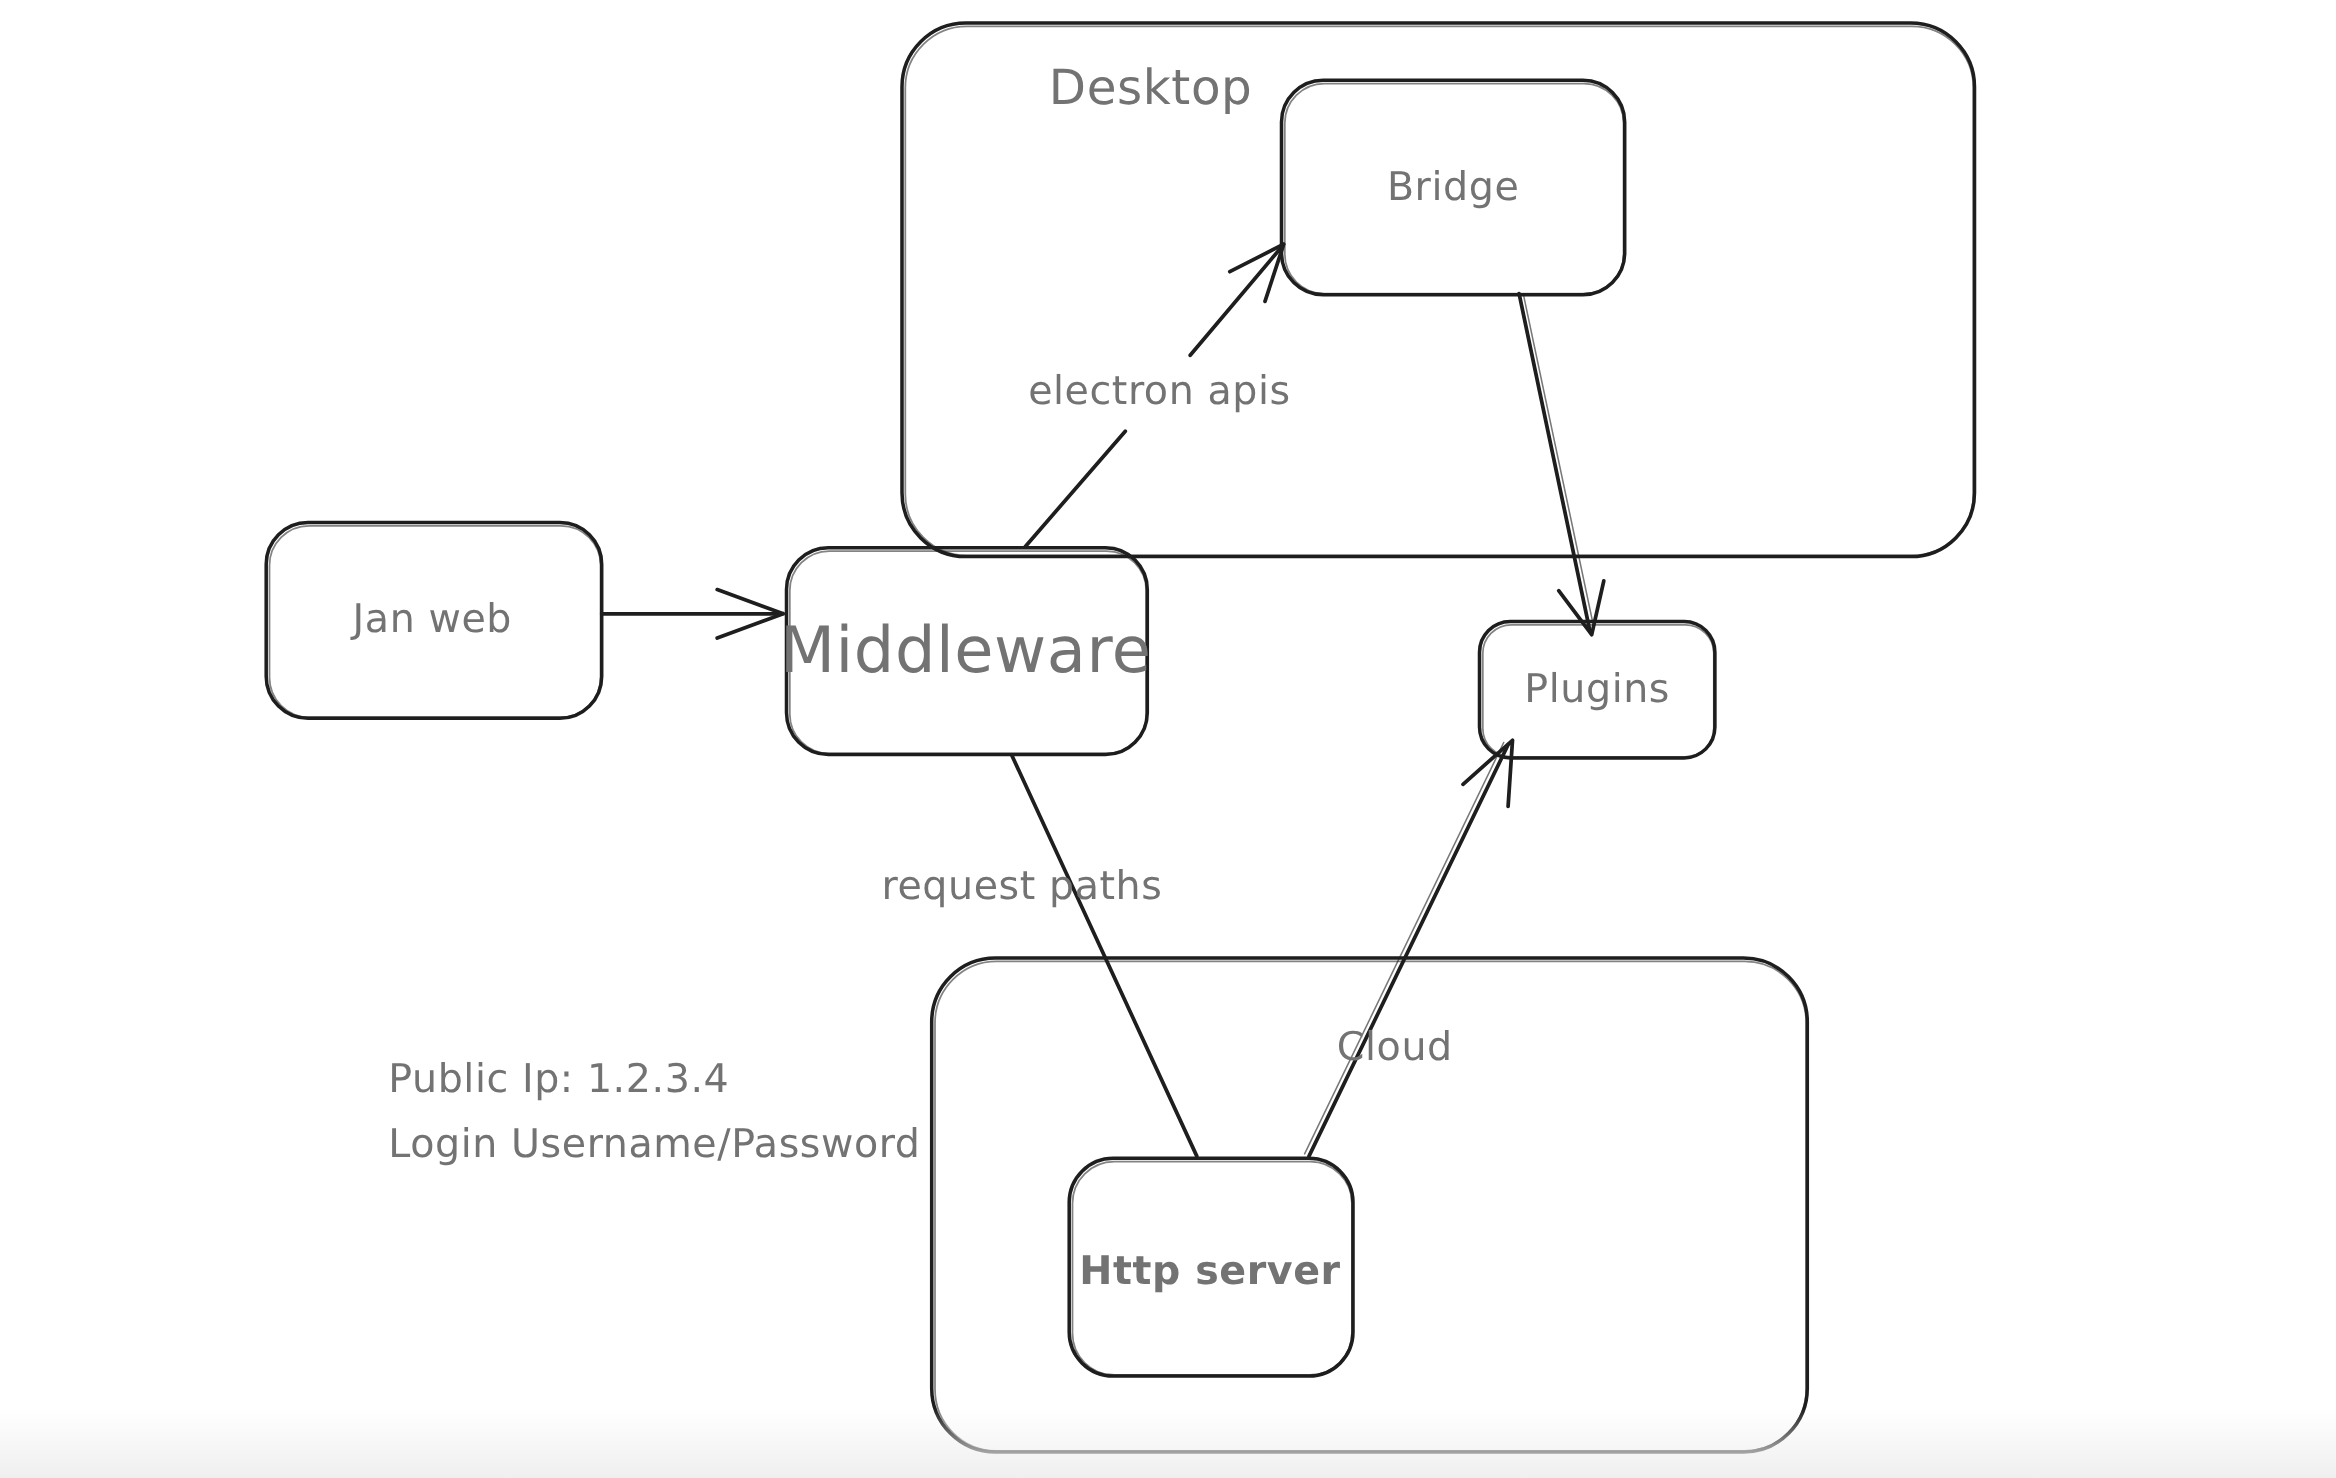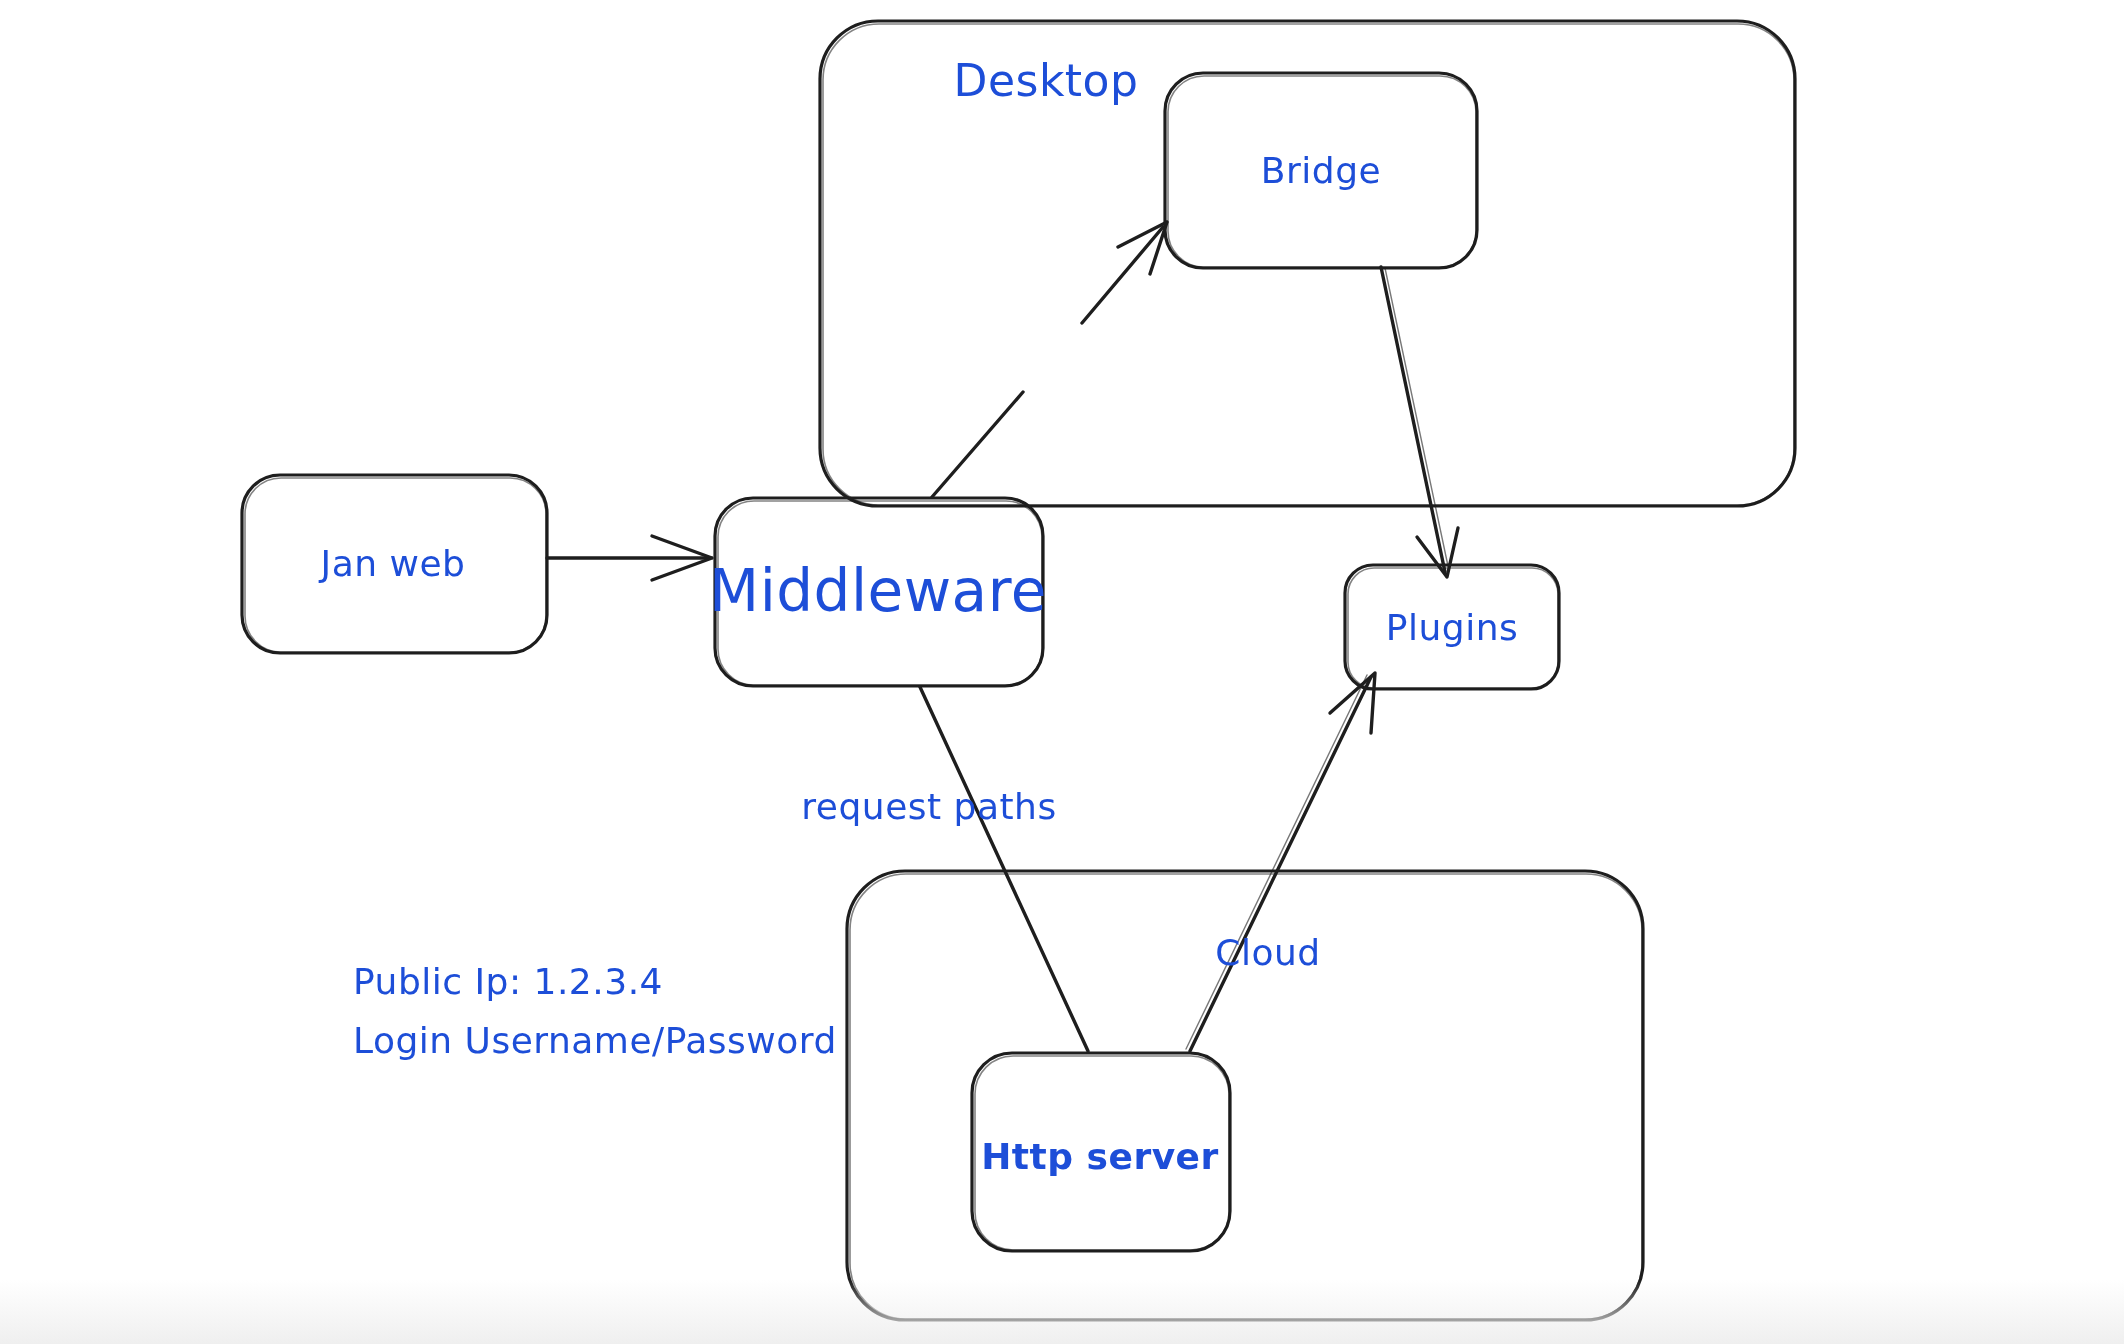--- a/index.html
+++ b/index.html
@@ -30,21 +30,21 @@
     stroke-linejoin: round;
   }
   .box-stroke { stroke-width: 3.2; }
   .box-ghost  { stroke-width: 1.6; opacity: 0.55; }
   .edge-stroke { stroke-width: 3.4; }
   .edge-ghost  { stroke-width: 1.4; opacity: 0.6; }
   .label {
     position: absolute;
     transform: translate(-50%, -50%);
     white-space: nowrap;
-    color: #1d4ed8;
+    color: #737373;
     letter-spacing: 0.5px;
   }
   .label.left-anchored {
     transform: translate(0, -50%);
   }
   .fs44 { font-size: 44px; }
   .fs42 { font-size: 58px; }
   .fs40 { font-size: 36px; }
   .bottom-fade {
     position: absolute;
@@ -132,20 +132,21 @@
   <div class="label fs40" style="left:1321px; top:170px;">Bridge</div>
 
   <div class="label fs40" style="left:393px; top:563px;">Jan web</div>
 
   <div class="label fs42" style="left:878px; top:591px;">Middleware</div>
 
   <div class="label fs40" style="left:1452px; top:627px;">Plugins</div>
 
   <div class="label fs40" style="left:1100px; top:1156px;font-weight:bold;">Http server</div>
 
+  <div class="label fs40" style="left:1054px; top:356px;">electron apis</div>
 
   <div class="label fs40" style="left:893px; top:806px;margin-left:36px;">request paths</div>
 
   <div class="label left-anchored fs40" style="left:353px; top:981px;">Public Ip: 1.2.3.4</div>
 
   <div class="label left-anchored fs40" style="left:353px; top:1040px;">Login Username/Password</div>
 
   <div class="bottom-fade"></div>
 
 </div>

